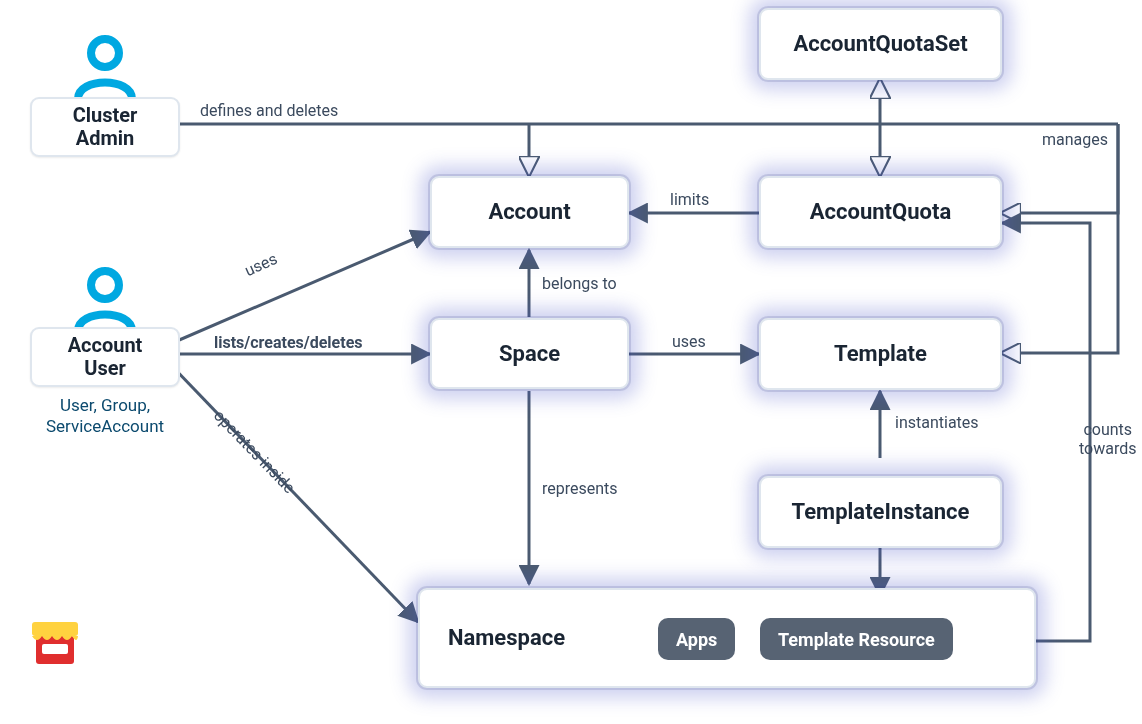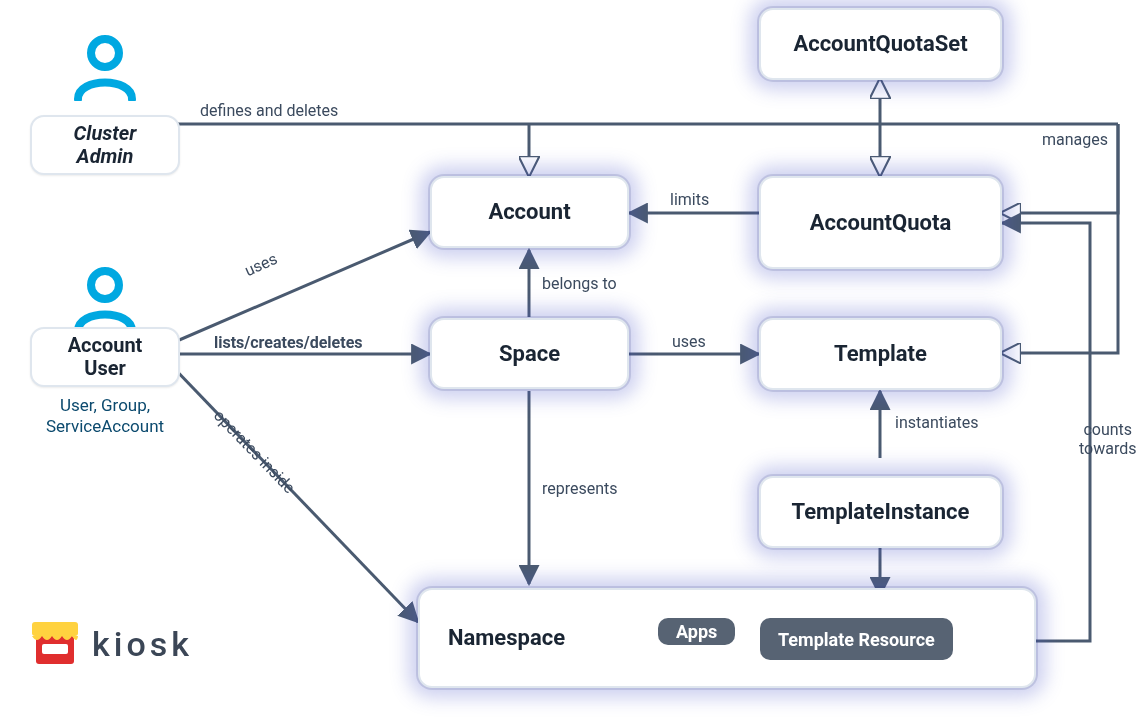--- a/index.html
+++ b/index.html
@@ -17,21 +17,21 @@
     position: absolute;
     left: 0; top: 0;
     width: 1142px;
     height: 724px;
     pointer-events: none;
   }
   .node {
     position: absolute;
     background: #ffffff;
     border: 2px solid #dfe6ee;
-    border-radius: 14px;
+    border-radius: 9px;
     box-sizing: border-box;
     display: flex;
     align-items: center;
     justify-content: center;
     text-align: center;
     font-weight: 700;
     font-size: 22px;
     color: #1a2533;
     line-height: 1.15;
     padding: 6px 10px;
@@ -134,54 +134,54 @@
 
 <svg class="actor-icon" style="left:68px; top:33px; width:74px; height:68px;" viewBox="0 0 74 68">
   <circle cx="37" cy="20" r="14" fill="none" stroke="#00A8E1" stroke-width="8"></circle>
   <path d="M10 66 C10 44 64 44 64 66" fill="none" stroke="#00A8E1" stroke-width="8" stroke-linecap="round"></path>
 </svg>
 <svg class="actor-icon" style="left:68px; top:265px; width:74px; height:68px;" viewBox="0 0 74 68">
   <circle cx="37" cy="20" r="14" fill="none" stroke="#00A8E1" stroke-width="8"></circle>
   <path d="M10 66 C10 44 64 44 64 66" fill="none" stroke="#00A8E1" stroke-width="8" stroke-linecap="round"></path>
 </svg>
 
-<div class="node plain" style="left:30px; top:115px; width:150px; height:60px; font-size:20px;font-style:italic;">
+<div class="node plain" style="left:30px; top:97px; width:150px; height:60px; font-size:20px;">
   <span style="white-space:pre;">Cluster
 Admin</span>
 </div>
 <div class="node plain" style="left:30px; top:327px; width:150px; height:60px; font-size:20px;">
   <span style="white-space:pre;">Account
 User</span>
 </div>
 <div class="subtext" style="left:40px; top:395px; width:130px;">User, Group,
 ServiceAccount</div>
 
 <div class="node glow" style="left:759px; top:8px; width:243px; height:72px;">
   <span>AccountQuotaSet</span>
 </div>
 <div class="node glow" style="left:430px; top:176px; width:199px; height:72px;">
   <span>Account</span>
 </div>
-<div class="node glow" style="left:759px; top:176px; width:243px; height:93px;">
+<div class="node glow" style="left:759px; top:176px; width:243px; height:72px;">
   <span>AccountQuota</span>
 </div>
 <div class="node glow" style="left:430px; top:318px; width:199px; height:71px;">
   <span>Space</span>
 </div>
 <div class="node glow" style="left:759px; top:318px; width:243px; height:72px;text-align:right;">
   <span>Template</span>
 </div>
 <div class="node glow" style="left:759px; top:460px; width:243px; height:72px;margin-top:16px;">
   <span>TemplateInstance</span>
 </div>
 <div class="node glow wide" style="left:418px; top:588px; width:618px; height:100px;">
   <span>Namespace</span>
 </div>
 
-<div class="chip" style="left:658px; top:618px; height:27px;">
+<div class="chip" style="left:658px; top:618px; height:42px;">
   <span>Apps</span>
 </div>
 <div class="chip" style="left:760px; top:618px; height:42px;justify-content:center;">
   <span>Template Resource</span>
 </div>
 
 <div class="label" style="left:200px; top:101px;">defines and deletes</div>
 <div class="label" style="left:1042px; top:130px;">manages</div>
 <div class="label" style="left:244px; top:255px; transform:rotate(-24deg);">uses</div>
 <div class="label" style="left:670px; top:190px;">limits</div>
@@ -194,14 +194,13 @@
 <div class="label" style="left:1079px; top:420px; text-align:center;">counts
 towards</div>
 
 <div class="kiosk" style="left:32px; top:622px;">
   <svg width="46" height="44" viewBox="0 0 46 44">
     <rect x="4" y="14" width="38" height="28" rx="3" fill="#E02E2E"></rect>
     <rect x="0" y="0" width="46" height="14" rx="3" fill="#FFD23F"></rect>
     <path d="M0 14 Q5 22 10 14 Q15 22 20 14 Q25 22 30 14 Q35 22 40 14 Q45 22 46 14 L46 14 L0 14 Z" fill="#FFD23F"></path>
     <rect x="10" y="22" width="26" height="10" rx="2" fill="#FFFFFF"></rect>
   </svg>
-  <span class="word">kiosk</span>
 </div>
 
 </body></html>

